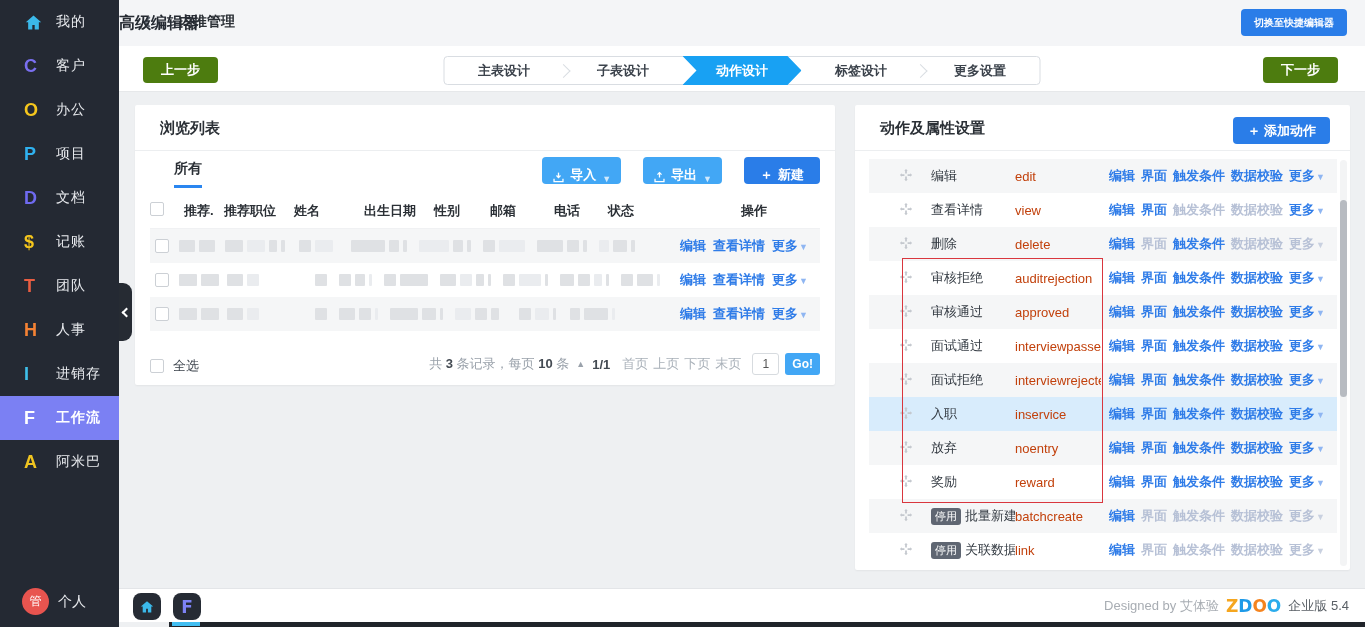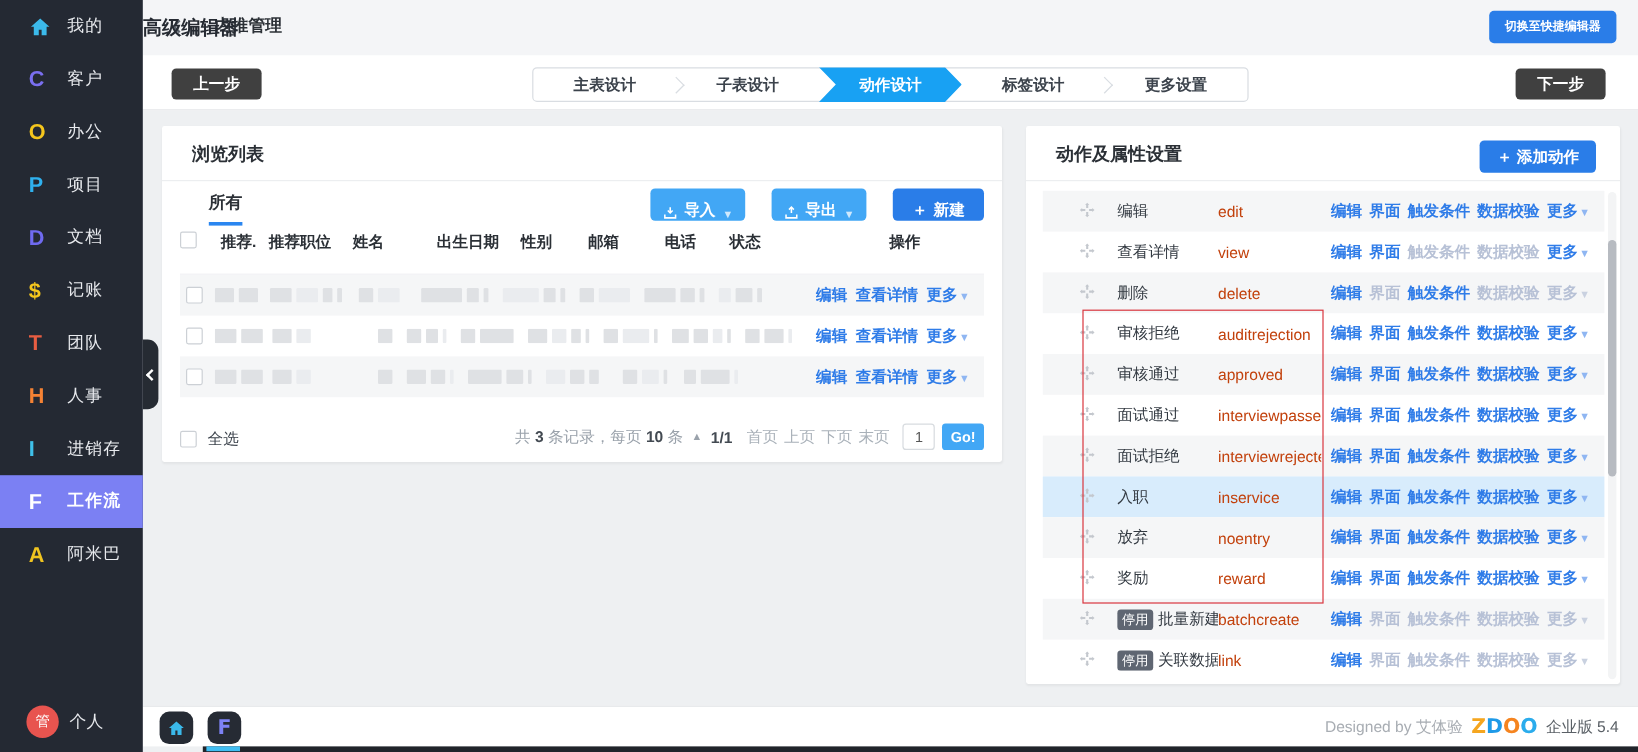--- a/index.html
+++ b/index.html
@@ -25,21 +25,21 @@
   .main { position:absolute; left:119px; top:0; width:1246px; height:627px; background:#eef0f2; }
 
   .topbar { position:absolute; left:0; top:0; width:1246px; height:46px; background:#f4f5f7; }
   .back-group { position:absolute; left:26px; top:13px; display:flex; align-items:center; cursor:pointer; }
   .chev-back { width:8px; height:8px; border-left:2px solid #5c646e; border-bottom:2px solid #5c646e; transform:rotate(45deg); }
   .back-label { margin-left:26px; font-size:14px; font-weight:bold; color:#2b3036; }
   .page-title { position:absolute; left:0; right:0; top:13px; text-align:left; font-size:16px; font-weight:bold; color:#262b33; }
   .switch-btn { position:absolute; right:18px; top:9px; height:27px; padding:0 13px; background:#2a7de8; color:#fff; font-size:10px; font-weight:bold; border:none; border-radius:4px; line-height:27px; cursor:pointer; }
 
   .stepbar { position:absolute; left:0; top:46px; width:1246px; height:46px; background:#fff; border-bottom:1px solid #e6e8ea; }
-  .btn-primary { position:absolute; top:11px; height:26px; padding:0 18px; background:#404040; color:#fff; font-size:13px; font-weight:bold; border:none; border-radius:4px; line-height:26px; cursor:pointer; }
+  .btn-primary { position:absolute; top:11px; height:26px; padding:0 18px; background:#4d7c0f; color:#fff; font-size:13px; font-weight:bold; border:none; border-radius:4px; line-height:26px; cursor:pointer; }
   .prev-btn { left:24px; }
   .next-btn { right:27px; }
   .steps { position:absolute; left:50%; top:10px; transform:translateX(-50%); width:597px; height:29px; display:flex; border:1px solid #d9dde2; border-radius:4px; background:#fff; }
   .step { flex:1; display:flex; align-items:center; justify-content:center; font-size:13px; font-weight:bold; color:#3c434c; position:relative; cursor:pointer; }
   .step.active { background:#18a1f3; color:#fff; clip-path:polygon(0 0, calc(100% - 14px) 0, 100% 50%, calc(100% - 14px) 100%, 0 100%, 14px 50%); margin:-1px 0; z-index:2; }
   .step-sep { width:10px; height:10px; border-top:1px solid #d9dde2; border-right:1px solid #d9dde2; transform:rotate(45deg); align-self:center; margin:0 -5px; }
   .step-sep.hidden { visibility:hidden; }
 
   .panel { position:absolute; background:#fff; border-radius:2px; box-shadow:0 1px 2px rgba(0,0,0,0.05); }
   .browse-panel { left:16px; top:105px; width:700px; height:280px; }
@@ -51,21 +51,21 @@
   .browse-toolbar { position:relative; height:42px; margin:0 15px; }
   .tab { position:absolute; left:24px; top:9px; font-size:14px; font-weight:bold; color:#2b3036; padding-bottom:7px; border-bottom:3px solid #2a86f0; cursor:pointer; }
   .toolbar-btns { position:absolute; right:0; top:6px; display:flex; gap:22px; }
   .tb-btn { height:27px; border:none; border-radius:4px; color:#fff; font-size:13px; font-weight:bold; display:flex; align-items:flex-end; gap:5px; padding:0 10px; cursor:pointer; }
   .tb-light { background:#42a7f5; }
   .tb-dark { background:#2a7de8; padding:0 16px; }
   .tb-btn svg { width:13px; height:13px; }
   .tb-caret { font-size:9px; color:rgba(255,255,255,0.75); margin-left:1px; }
 
   
-  .tbl-header { display:flex; align-items:flex-start; height:36px; margin:0 15px; font-size:13px; font-weight:bold; color:#2b3036; border-bottom:1px solid #f0f1f3; }
+  .tbl-header { display:flex; align-items:center; height:36px; margin:0 15px; font-size:13px; font-weight:bold; color:#2b3036; border-bottom:1px solid #f0f1f3; }
   .tbl-header .hcol { flex:none; }
   .hcol-cb { width:34px; }
   .hcol-0 { width:40px; } .hcol-1 { width:70px; } .hcol-2 { width:70px; }
   .hcol-3 { width:70px; } .hcol-4 { width:56px; } .hcol-5 { width:64px; }
   .hcol-6 { width:54px; } .hcol-7 { width:80px; }
   .hcol-8 { flex:1 1 auto !important; text-align:center; }
   .checkbox { width:14px; height:14px; border:1px solid #ccd0d5; border-radius:2px; background:#fff; display:inline-block; cursor:pointer; }
   .sk-row { display:flex; align-items:center; height:34px; margin:0 15px; }
   .sk-row.alt { background:#f5f6f7; }
   .sk-row .checkbox { margin:0 10px 0 5px; }

